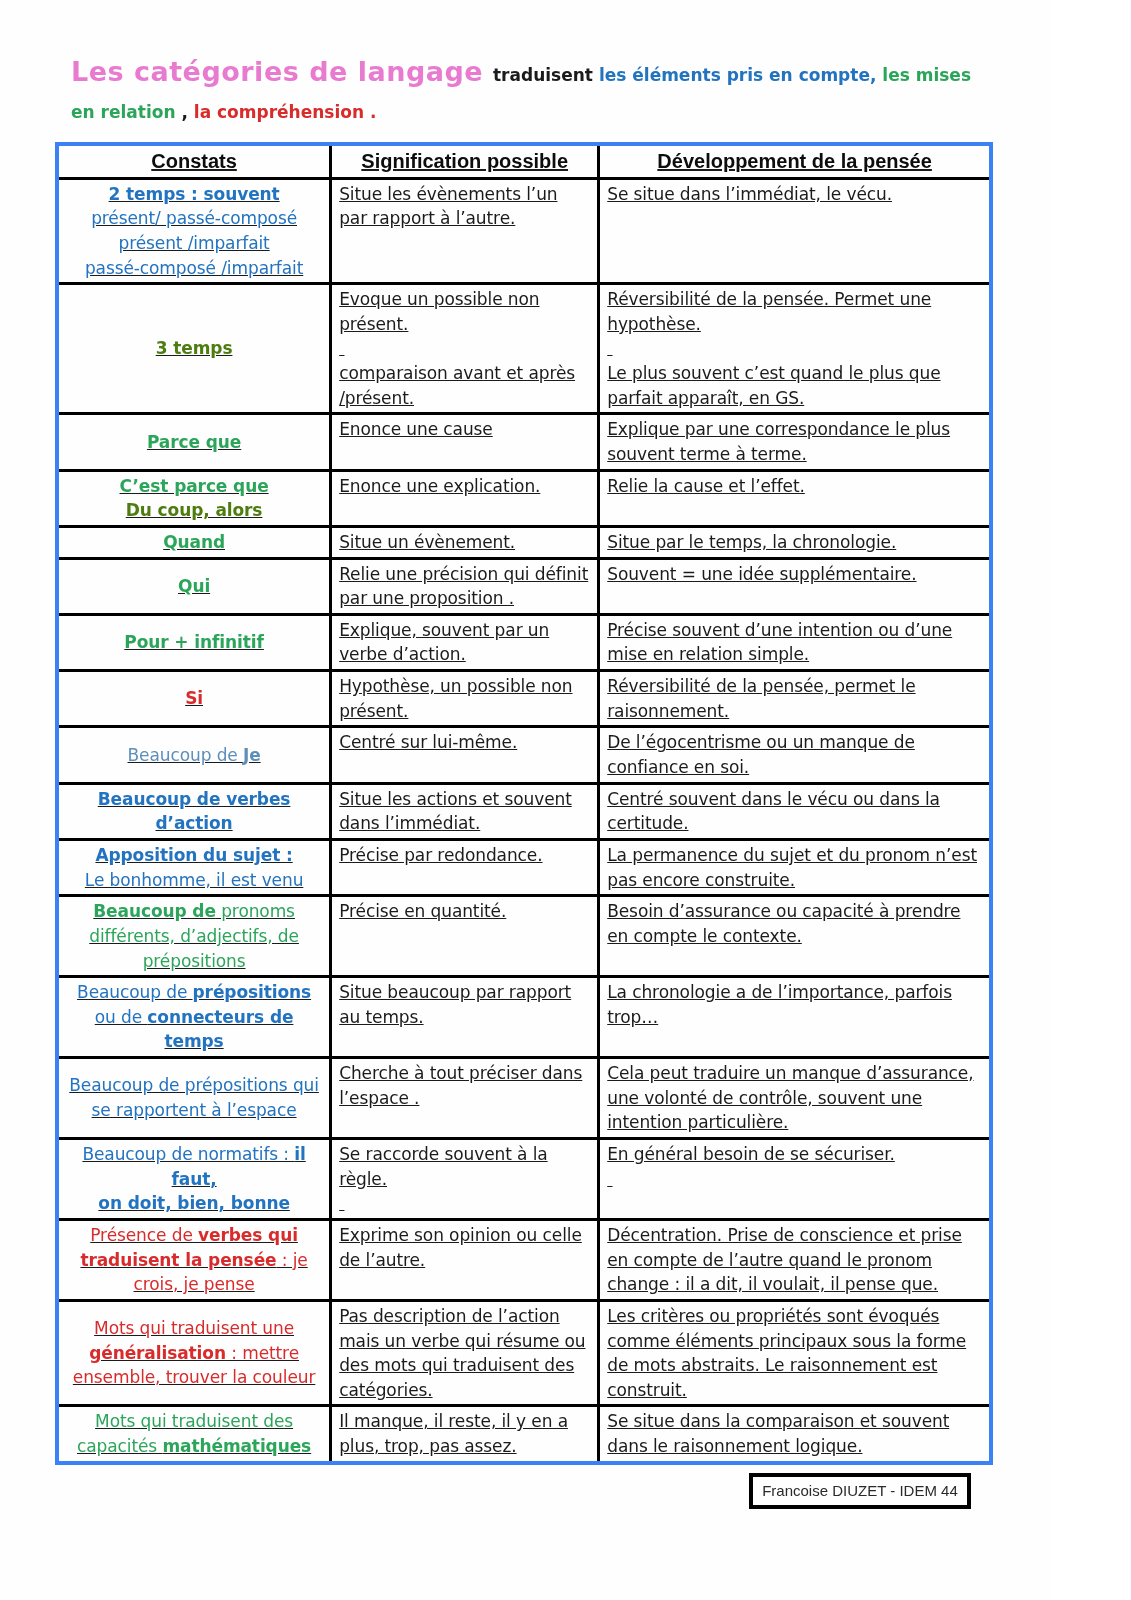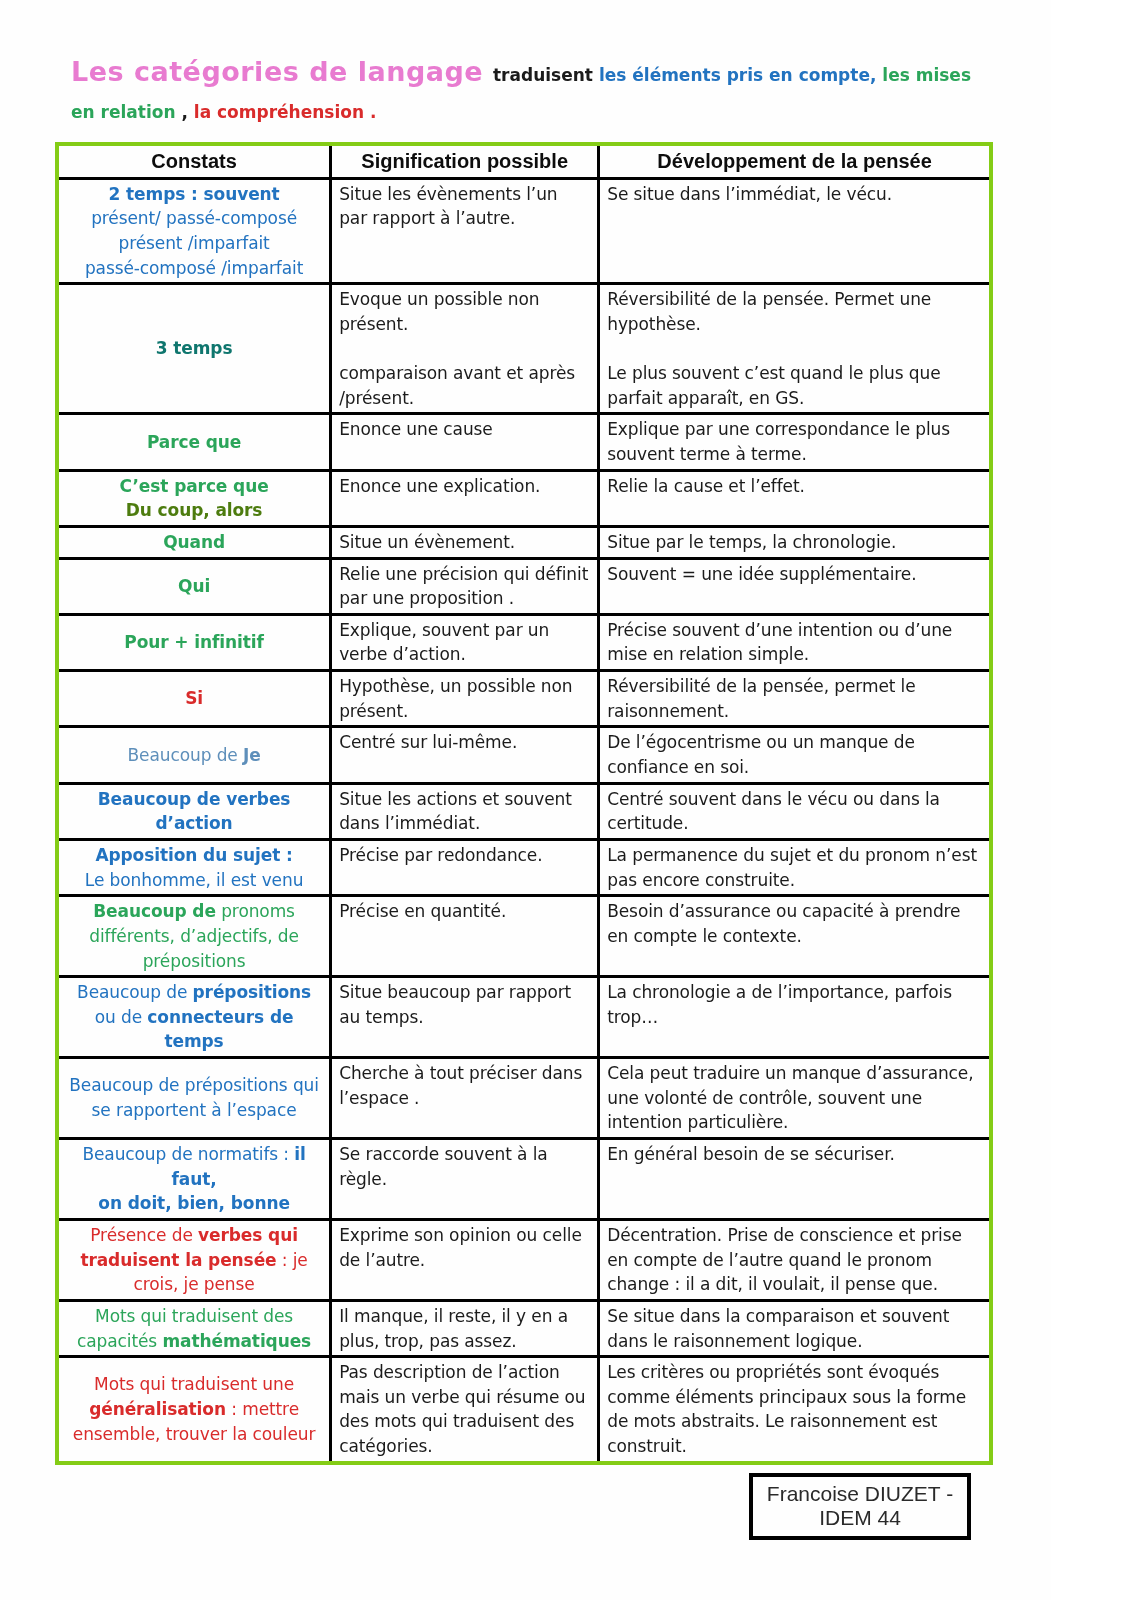--- a/index.html
+++ b/index.html
@@ -18,22 +18,23 @@
     line-height:1.15;
     white-space:normal;
   }
   .doc-title .seg{font-weight:bold;}
   .doc-title .seg-lg{font-size:27px;letter-spacing:.5px;}
   .doc-title .seg-sm{font-size:17px;}
   
   table.cat-table{
     width:100%;
     border-collapse:collapse;
-    border:4px solid #84cc16;
+    border:4px solid #3b82f6;
     table-layout:fixed;
+    text-decoration:underline;
   }
   .cat-table th{
     border:3px solid #000;
     font-family:"Liberation Sans", sans-serif;
     font-size:20px;
     font-weight:bold;
     text-align:center;
     padding:4px 4px;
     color:#0d0d0d;
   }
@@ -54,21 +55,21 @@
   .b{font-weight:bold;}
   .para{margin:0;}
   .para:empty::before{content:"\00a0";}
   
   .credit-box{
     margin:8px 22px 0 auto;
     width:222px;
     border:4px solid #000;
     text-align:center;
     font-family:"Liberation Sans", sans-serif;
-    font-size:21px;
+    font-size:15px;
     color:#2a2a2a;
     padding:5px 2px 6px 2px;
     box-sizing:border-box;
   }
 </style>
 </head>
 <body>
 
 <div class="sheet">
 
@@ -91,21 +92,21 @@
         <tr>
           <td class="constats"><span class="seg b" style="color: rgb(34, 115, 192);">2 temps : souvent</span><br><span class="seg" style="color: rgb(34, 115, 192);">présent/ passé-composé</span><br><span class="seg" style="color: rgb(34, 115, 192);">présent /imparfait</span><br><span class="seg" style="color: rgb(34, 115, 192);">passé-composé /imparfait</span></td>
           <td class="sig">
             <div class="para">Situe les évènements l’un par rapport à l’autre.</div>
           </td>
           <td class="dev">
             <div class="para">Se situe dans l’immédiat, le vécu.</div>
           </td>
         </tr>
         <tr>
-          <td class="constats"><span class="seg b" style="color: #0f766e;">3 temps</span></td>
+          <td class="constats"><span class="seg b" style="color: #4d7c0f;">3 temps</span></td>
           <td class="sig">
             <div class="para">Evoque un possible non présent.</div>
             <div class="para"></div>
             <div class="para">comparaison avant et après /présent.</div>
           </td>
           <td class="dev">
             <div class="para">Réversibilité de la pensée. Permet une hypothèse.</div>
             <div class="para"></div>
             <div class="para"> Le plus souvent c’est quand le plus que parfait apparaît, en GS.</div>
           </td>
@@ -232,35 +233,35 @@
         <tr>
           <td class="constats"><span class="seg" style="color: rgb(217, 43, 43);">Présence de </span><span class="seg b" style="color: rgb(217, 43, 43);">verbes qui traduisent la pensée</span><span class="seg" style="color: rgb(217, 43, 43);"> : je crois, je pense</span></td>
           <td class="sig">
             <div class="para">Exprime son opinion ou celle de l’autre.</div>
           </td>
           <td class="dev">
             <div class="para">Décentration. Prise de conscience et prise en compte de l’autre quand le pronom change : il a dit, il voulait, il pense que.</div>
           </td>
         </tr>
         <tr>
+          <td class="constats"><span class="seg" style="color: rgb(217, 43, 43);">Mots qui traduisent une </span><span class="seg b" style="color: rgb(217, 43, 43);">généralisation</span><span class="seg" style="color: rgb(217, 43, 43);"> : mettre ensemble, trouver la couleur</span></td>
+          <td class="sig">
+            <div class="para">Pas description de l’action mais un verbe qui résume ou des mots qui traduisent des catégories.</div>
+          </td>
+          <td class="dev">
+            <div class="para">Les critères ou propriétés sont évoqués comme éléments principaux sous la forme de mots abstraits. Le raisonnement est construit.</div>
+          </td>
+        </tr>
+        <tr>
           <td class="constats"><span class="seg" style="color: rgb(43, 165, 90);">Mots qui traduisent des capacités </span><span class="seg b" style="color: rgb(43, 165, 90);">mathématiques</span></td>
           <td class="sig">
             <div class="para">Il manque, il reste, il y en a plus, trop, pas assez.</div>
           </td>
           <td class="dev">
             <div class="para"> Se situe dans la comparaison et souvent dans le raisonnement logique.</div>
-          </td>
-        </tr>
-        <tr>
-          <td class="constats"><span class="seg" style="color: rgb(217, 43, 43);">Mots qui traduisent une </span><span class="seg b" style="color: rgb(217, 43, 43);">généralisation</span><span class="seg" style="color: rgb(217, 43, 43);"> : mettre ensemble, trouver la couleur</span></td>
-          <td class="sig">
-            <div class="para">Pas description de l’action mais un verbe qui résume ou des mots qui traduisent des catégories.</div>
-          </td>
-          <td class="dev">
-            <div class="para">Les critères ou propriétés sont évoqués comme éléments principaux sous la forme de mots abstraits. Le raisonnement est construit.</div>
           </td>
         </tr>
       </tbody>
   </table>
 
   <div class="credit-box">
     <span>Francoise DIUZET -  IDEM 44</span>
   </div>
 
 </div>

